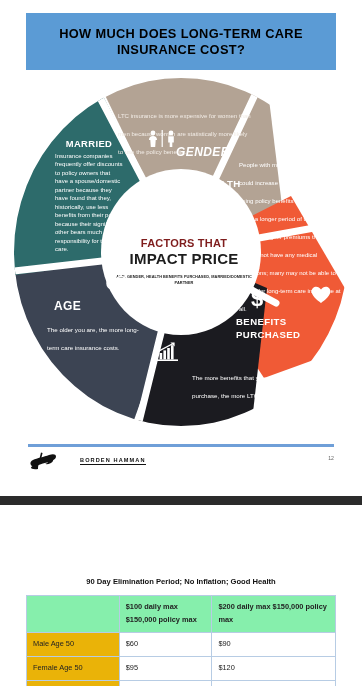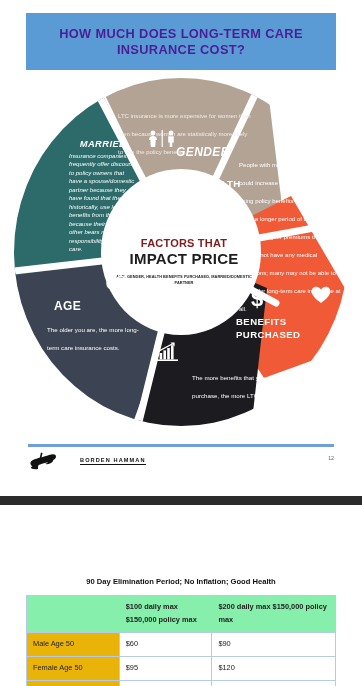--- a/index.html
+++ b/index.html
@@ -15,36 +15,36 @@
   
   #slide1 { position:relative; width:362px; height:496px; background:#fff; }
 
   .title-band {
     position:absolute; left:26px; top:13px; width:310px; height:57px;
     background:#5b9bd5;
     display:flex; flex-direction:column; align-items:center; justify-content:center;
     gap:2px;
   }
   .title-band span {
-    color:#4c1d95; font-weight:bold; font-size:12.8px; letter-spacing:0.35px;
+    color:#000000; font-weight:bold; font-size:12.8px; letter-spacing:0.35px;
     line-height:1.05; text-align:center;
   }
 
   
   .wheel-wrap { position:absolute; left:14px; top:78px; width:334px; height:348px; }
   .wheel { position:absolute; left:0; top:0; width:334px; height:348px; }
 
   .seg-text { position:absolute; }
   .seg-head {
     font-weight:bold; font-size:9.4px; letter-spacing:0.4px; color:#fff;
   }
   .seg-body { font-size:6.05px; line-height:1.4; color:#fff; }
 
   
-  .t-married { left:55px; top:60px; width:68px;font-style:italic; }
+  .t-married { left:41px; top:60px; width:68px; }
   .t-married .seg-head { display:block; text-align:center; margin-bottom:3px; }
   .t-married .seg-body { display:block; text-align:left; }
 
   
   .t-gender-body { left:104px; top:26px; width:134px; }
   .t-gender-body .seg-body { color:#f2ece6; font-size:6.05px; line-height:1.45; }
   .t-gender-head { left:162px; top:64px; }
   .t-gender-head .seg-head { font-size:12px;font-style:italic; }
 
   

